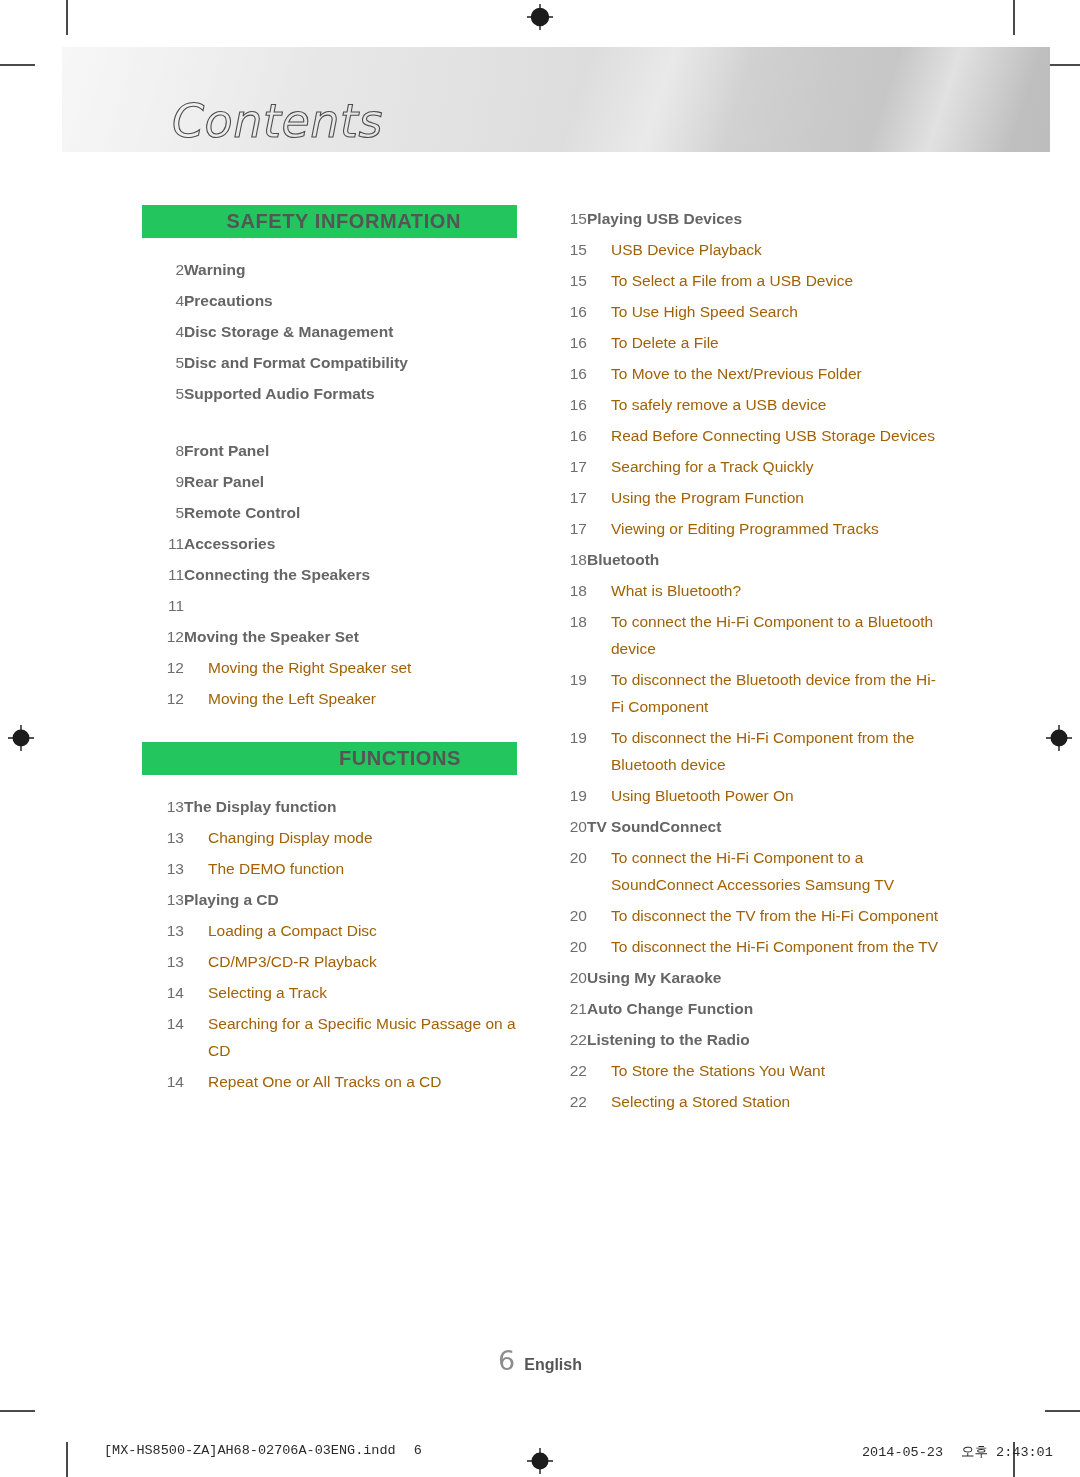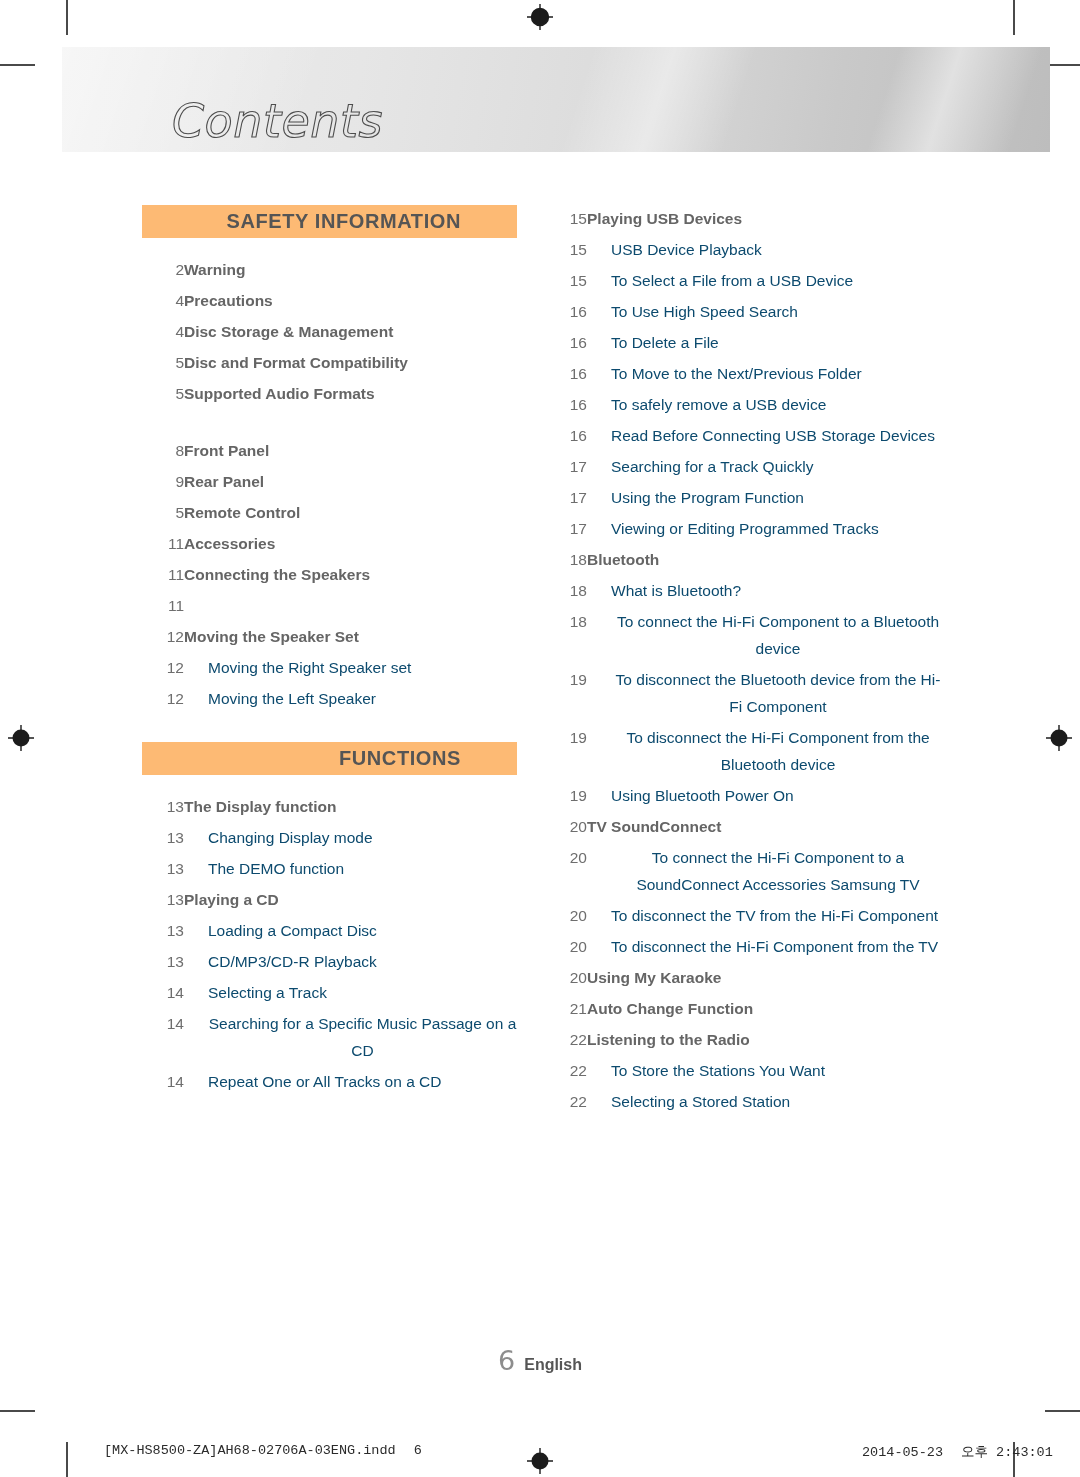--- a/index.html
+++ b/index.html
@@ -61,21 +61,21 @@
   }
   .col {
     position: absolute;
     top: 0;
   }
   .col-left  { left: 142px; width: 375px; }
   .col-right { left: 545px; width: 400px; }
 
   .section-bar {
     height: 33px;
-    background: #fdba74;
+    background: #22c55e;
     display: flex;
     align-items: center;
     justify-content: flex-end;
     padding-right: 56px;
     box-sizing: border-box;
     margin-bottom: 18px;
   }
   .section-bar-label {
     font-size: 20px;
     font-weight: bold;
@@ -93,29 +93,28 @@
     width: 42px;
     flex: 0 0 42px;
     font-size: 15.5px;
     color: #6e6e6e;
     line-height: 27px;
     text-align: right;
   }
   .entry-title {
     font-size: 15.5px;
     line-height: 27px;
-    text-align: center;
   }
   .level-1 > .entry-title {
     font-weight: bold;
     color: #656565;
   }
   .level-2 > .entry-title {
     font-weight: normal;
-    color: #0c4a6e;
+    color: #a16207;
     padding-left: 24px;
   }
   .section-gap { height: 26px; }
 
   
   .page-footer {
     position: absolute;
     left: 0;
     top: 1345px;
     width: 1080px;

